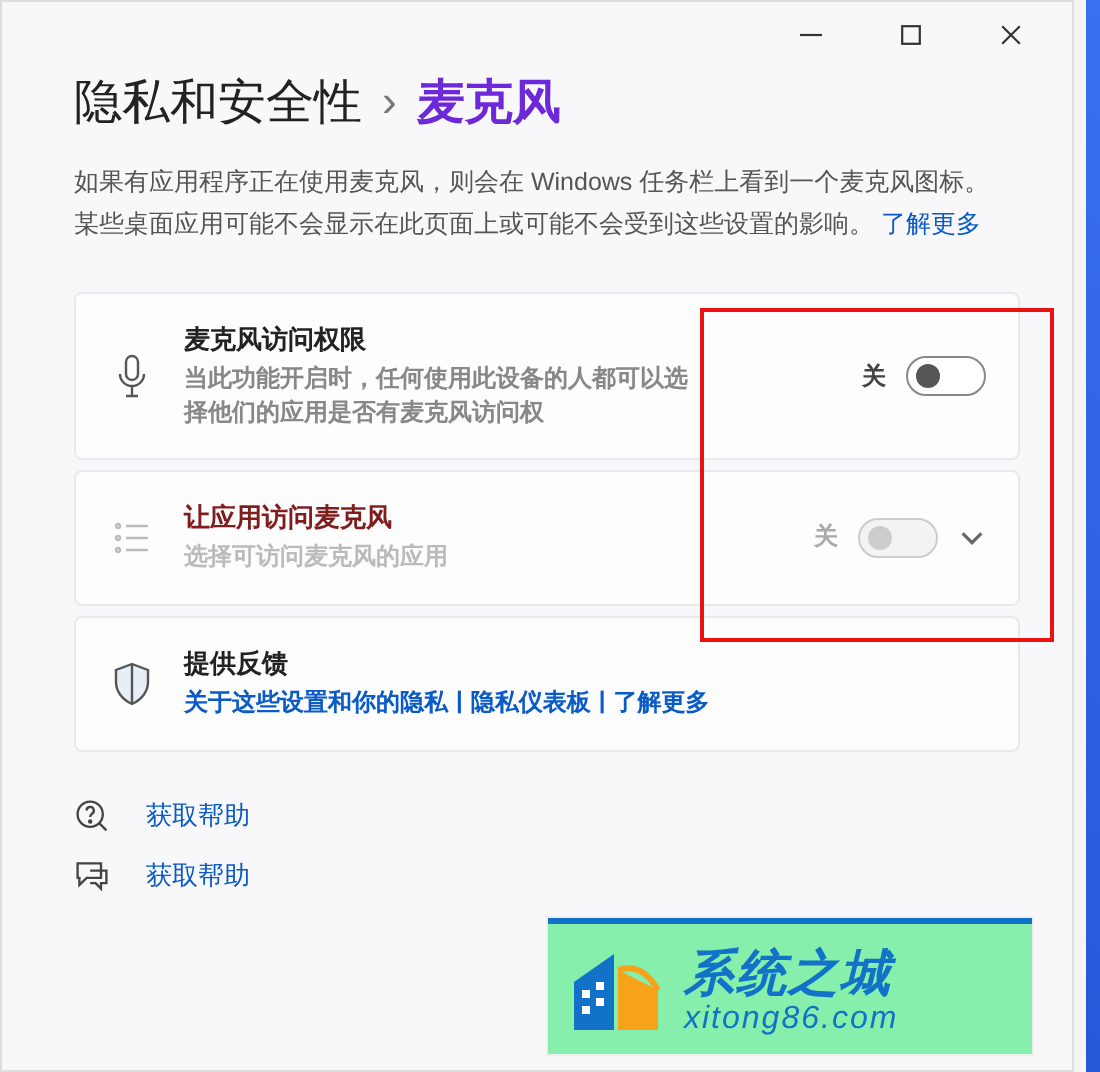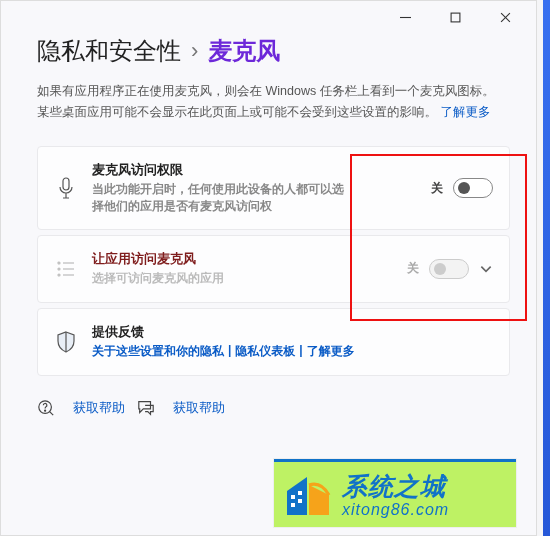--- a/index.html
+++ b/index.html
@@ -28,24 +28,24 @@
 .toggle-label.disabled { color: #aaa; }
 .toggle { width: 40px; height: 20px; border-radius: 10px; background: #fff; border: 1px solid #888; position: relative; cursor: pointer; }
 .toggle.off .knob { position: absolute; width: 12px; height: 12px; border-radius: 50%; background: #555; top: 3px; left: 4px; }
 .toggle.disabled { border-color: #ccc; background: #f3f3f3; cursor: default; }
 .toggle.disabled .knob { background: #ccc; }
 .chev { width: 14px; color: #666; }
 .card-links { font-size: 12px; color: #0a5bc6; display: flex; gap: 4px; flex-wrap: wrap; }
 .card-links a { color: #0a5bc6; text-decoration: none; cursor: pointer; }
 .card-links .sep { color: #0a5bc6; }
 .highlight-box { position: absolute; border: 2px solid #e11; pointer-events: none; }
-.footer-links { padding: 20px 36px 10px 36px; display: flex; flex-direction: row; gap: 12px; }
+.footer-links { padding: 20px 36px 10px 36px; display: flex; flex-direction: column; gap: 12px; }
 .flink { display: flex; align-items: center; gap: 14px; font-size: 13px; color: #0a5bc6; cursor: pointer; }
 .flink .fi { width: 22px; color: #444; display: flex; }
-.watermark { position: absolute; bottom: 8px; right: 20px; width: 242px; height: 68px; background: #bef264; display: flex; align-items: center; border-top: 3px solid #1172c8; box-shadow: 0 0 0 1px #eee; }
+.watermark { position: absolute; bottom: 8px; right: 20px; width: 242px; height: 68px; background: #86efac; display: flex; align-items: center; border-top: 3px solid #1172c8; box-shadow: 0 0 0 1px #eee; }
 .wm-logo { width: 56px; height: 52px; margin: 0 6px; display: flex; align-items: center; justify-content: center; }
 .wm-txt { display: flex; flex-direction: column; }
 .wm-zh { font-size: 25px; font-weight: 700; color: #1172c8; font-style: italic; letter-spacing: 1px; }
 .wm-url { font-size: 16px; color: #1172c8; letter-spacing: 1px; margin-top: -2px; font-style: italic;}
 .edge { position: absolute; right: 0; top: 0; width: 7px; height: 100%; background: linear-gradient(180deg,#3870f0,#2658d8); }
 </style>
 </head>
 <body>
 
 <div class="window">

